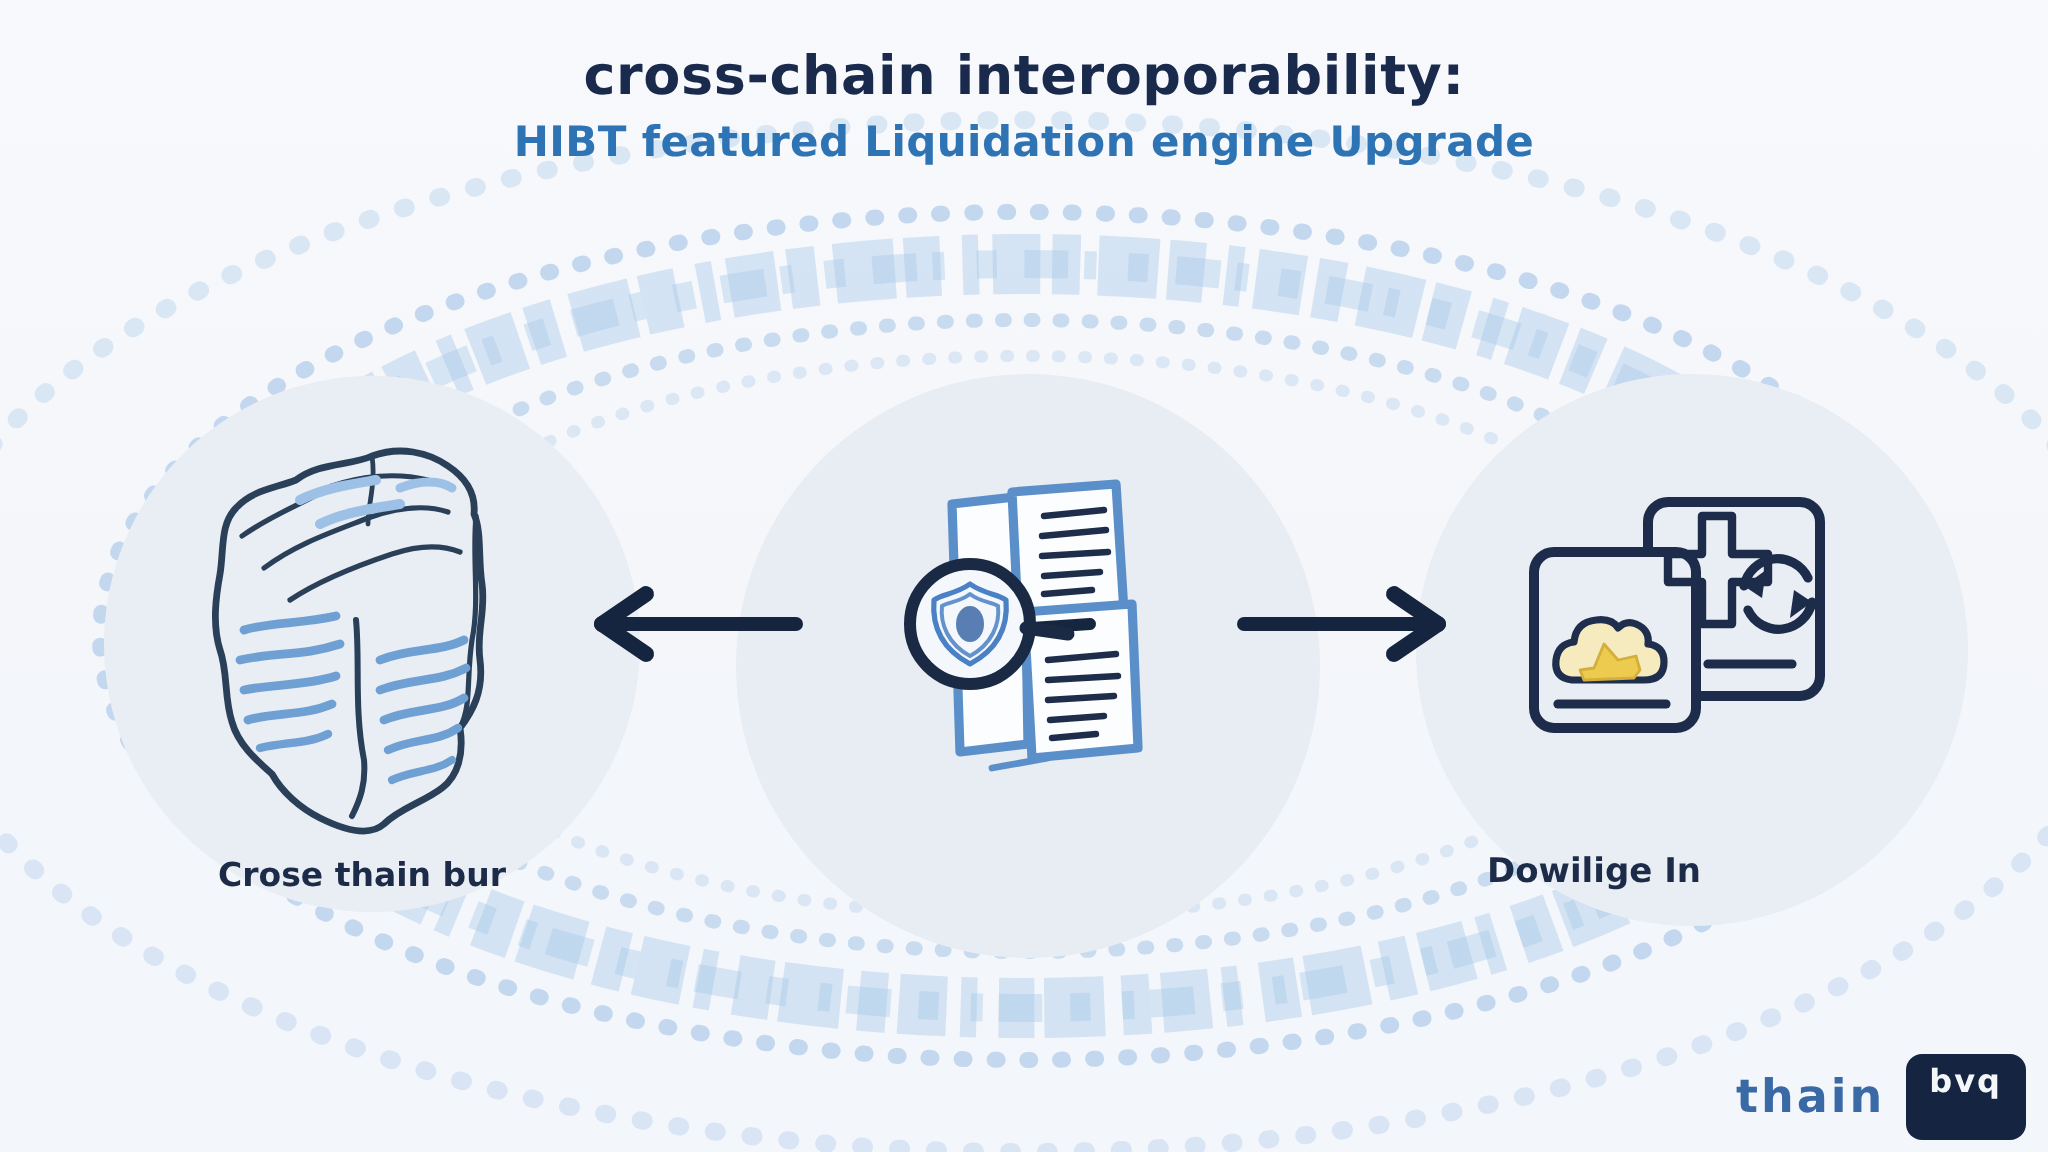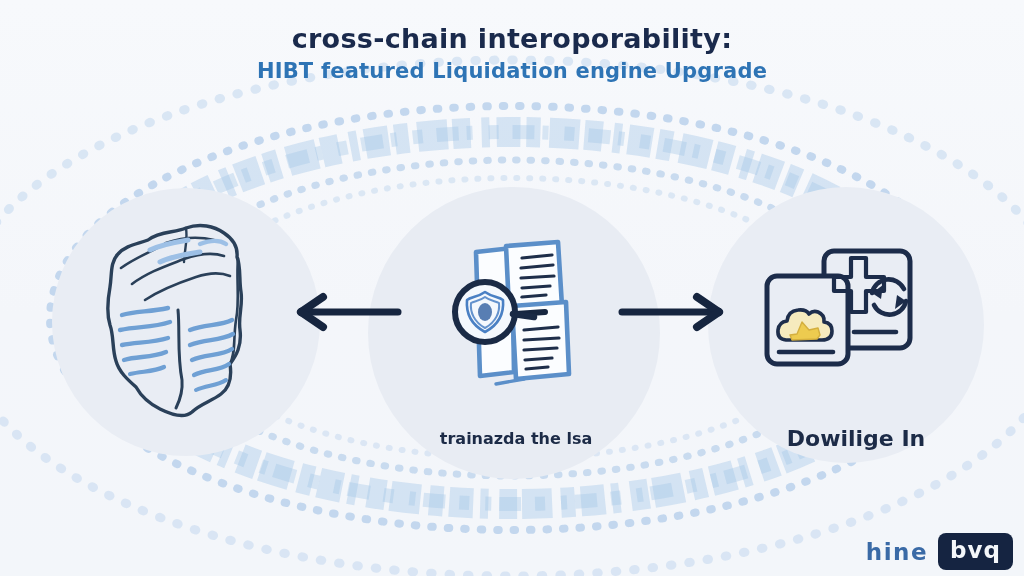--- a/index.html
+++ b/index.html
@@ -18,28 +18,28 @@
   .subtitle{
     margin:0;font-size:21px;font-weight:700;letter-spacing:.2px;
     color:#2e74b5;line-height:30px;
   }
   .node-label{
     position:absolute;transform:translateX(-50%);text-align:center;
     font-weight:700;color:#1c2b47;white-space:nowrap;
   }
   .node-label.l1{left:181px;top:425px;font-size:16.5px;line-height:25px;}
   .node-label.l2{left:516px;top:429px;font-size:16px;}
-  .node-label.l3{left:856px;top:426px;font-size:22px;}
+  .node-label.l3{left:797px;top:426px;font-size:17px;}
   .logo{
     position:absolute;right:11px;bottom:6px;display:flex;align-items:center;gap:10px;
   }
   .logo-text{font-size:23px;font-weight:700;color:#3a6aa6;letter-spacing:1.5px;}
   .logo-badge{
-    background:#152441;color:#f4f7fa;font-size:23px;font-weight:700;
-    padding:4px 12px 7px;border-radius:8px;letter-spacing:1px;
+    background:#152441;color:#f4f7fa;font-size:16px;font-weight:700;
+    padding:4px 12px 20px;border-radius:8px;letter-spacing:1px;
   }
 </style>
 </head>
 <body>
 
 <div class="canvas">
 
   <svg viewBox="0 0 1024 576" width="1024" height="576">
 
     <g fill="none">
@@ -133,22 +133,22 @@
       <path d="M719,312 L697,327" stroke-width="8"></path>
     </g>
   </svg>
 
   <div class="title-block">
     <h1 class="title">cross-chain interoporability:</h1>
     <h2 class="subtitle">HIBT featured Liquidation engine Upgrade</h2>
   </div>
 
   <div class="node-label l1">
+    <div>Crose thain bur</div>
   </div>
-  <div class="node-label l2">trainazda the lsa</div>
   <div class="node-label l3">Dowilige In</div>
 
   <div class="logo">
-    <span class="logo-text">hine</span>
+    <span class="logo-text">thain</span>
     <span class="logo-badge">bvq</span>
   </div>
 
 </div>
 
 </body></html>

